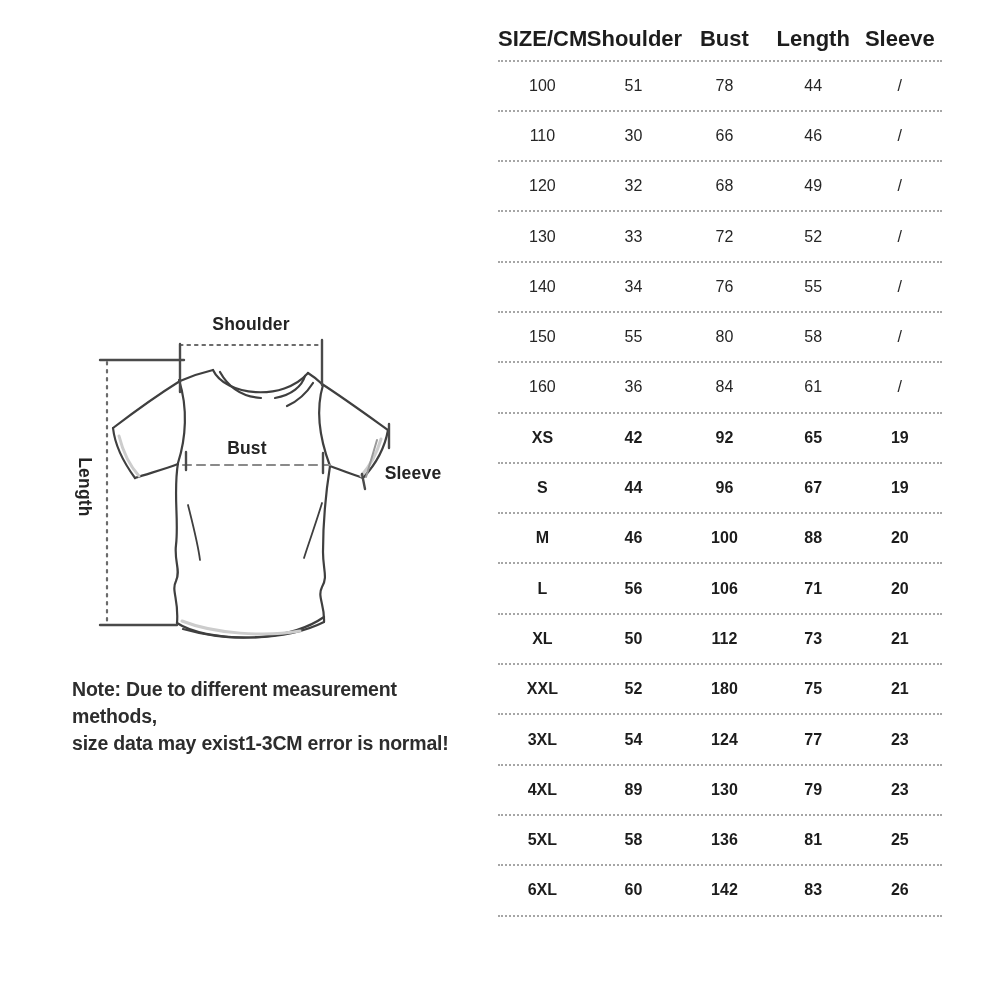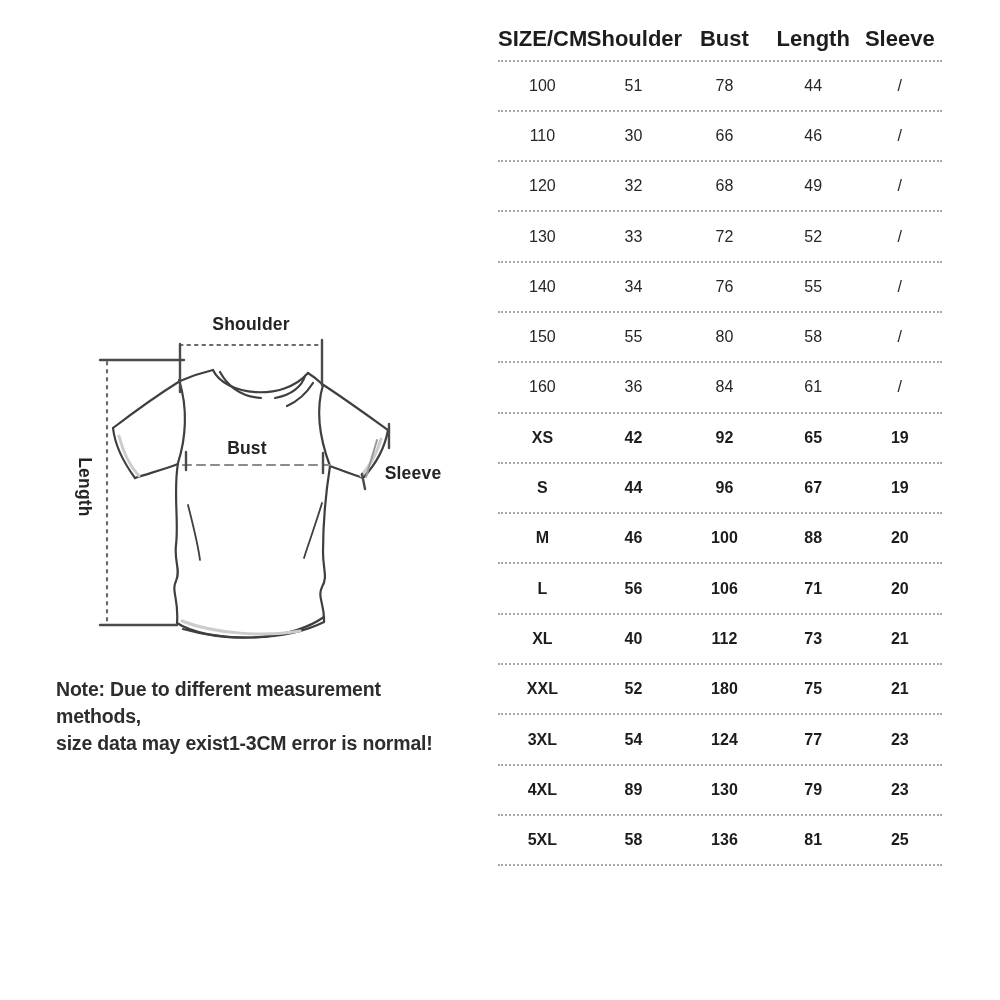--- a/index.html
+++ b/index.html
@@ -27,21 +27,21 @@
     white-space: nowrap;
   }
   .label-shoulder { left: 146px; top: 24px; width: 130px; }
   .label-bust     { left: 160px; top: 148px; width: 94px; }
   .label-sleeve   { left: 328px; top: 173px; width: 90px; }
   .label-length   { left: 0px;   top: 184px; width: 84px; height: 26px;
                     transform: rotate(90deg); }
 
   .note {
     position: absolute;
-    left: 56px; top: 676px; width: 410px;
+    left: 72px; top: 676px; width: 410px;
     font-size: 19.5px;
     line-height: 27px;
     font-weight: 600;
     color: #2d2d2d;
     letter-spacing: -0.2px;
   }
 
   
   .size-table { position: absolute; left: 498px; top: 18px; width: 444px; }
   .t-row {
@@ -223,21 +223,21 @@
         </div>
         <div class="t-row bold">
           <span class="t-cell c1">L</span>
           <span class="t-cell c2">56</span>
           <span class="t-cell c3">106</span>
           <span class="t-cell c4">71</span>
           <span class="t-cell c5">20</span>
         </div>
         <div class="t-row bold">
           <span class="t-cell c1">XL</span>
-          <span class="t-cell c2">40</span>
+          <span class="t-cell c2">50</span>
           <span class="t-cell c3">112</span>
           <span class="t-cell c4">73</span>
           <span class="t-cell c5">21</span>
         </div>
         <div class="t-row bold">
           <span class="t-cell c1">XXL</span>
           <span class="t-cell c2">52</span>
           <span class="t-cell c3">180</span>
           <span class="t-cell c4">75</span>
           <span class="t-cell c5">21</span>
@@ -256,16 +256,23 @@
           <span class="t-cell c4">79</span>
           <span class="t-cell c5">23</span>
         </div>
         <div class="t-row bold">
           <span class="t-cell c1">5XL</span>
           <span class="t-cell c2">58</span>
           <span class="t-cell c3">136</span>
           <span class="t-cell c4">81</span>
           <span class="t-cell c5">25</span>
         </div>
+        <div class="t-row bold">
+          <span class="t-cell c1">6XL</span>
+          <span class="t-cell c2">60</span>
+          <span class="t-cell c3">142</span>
+          <span class="t-cell c4">83</span>
+          <span class="t-cell c5">26</span>
+        </div>
       </div>
   </div>
 
 </div>
 
 </body></html>

